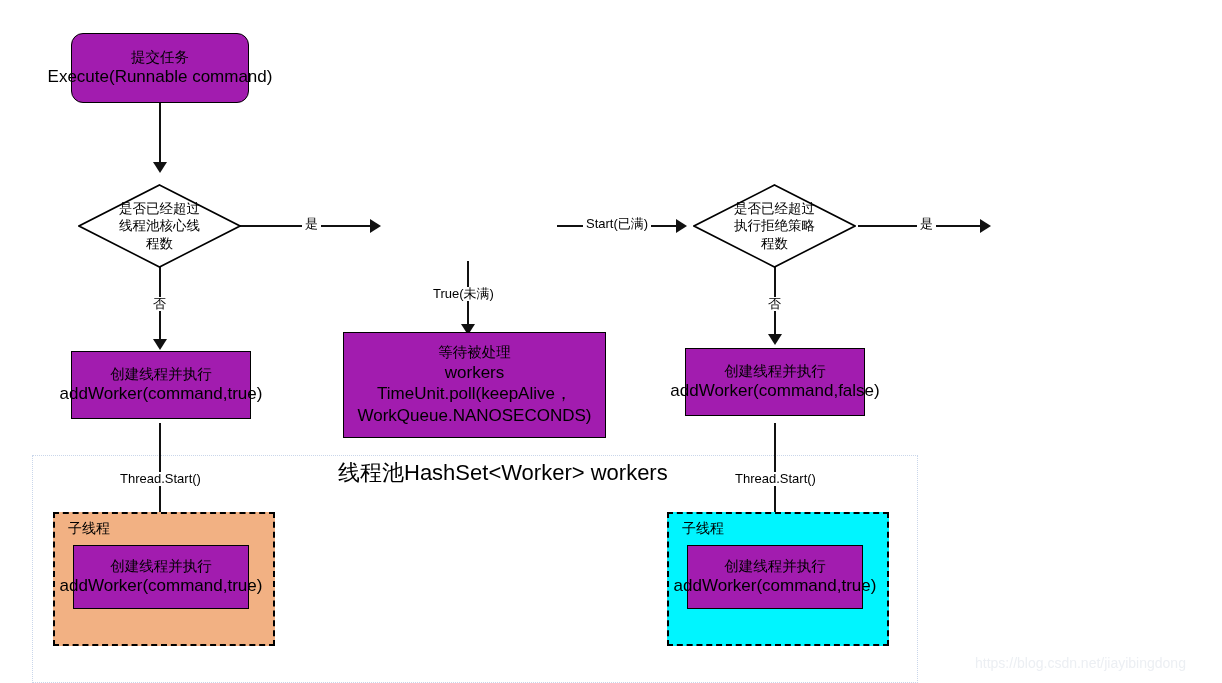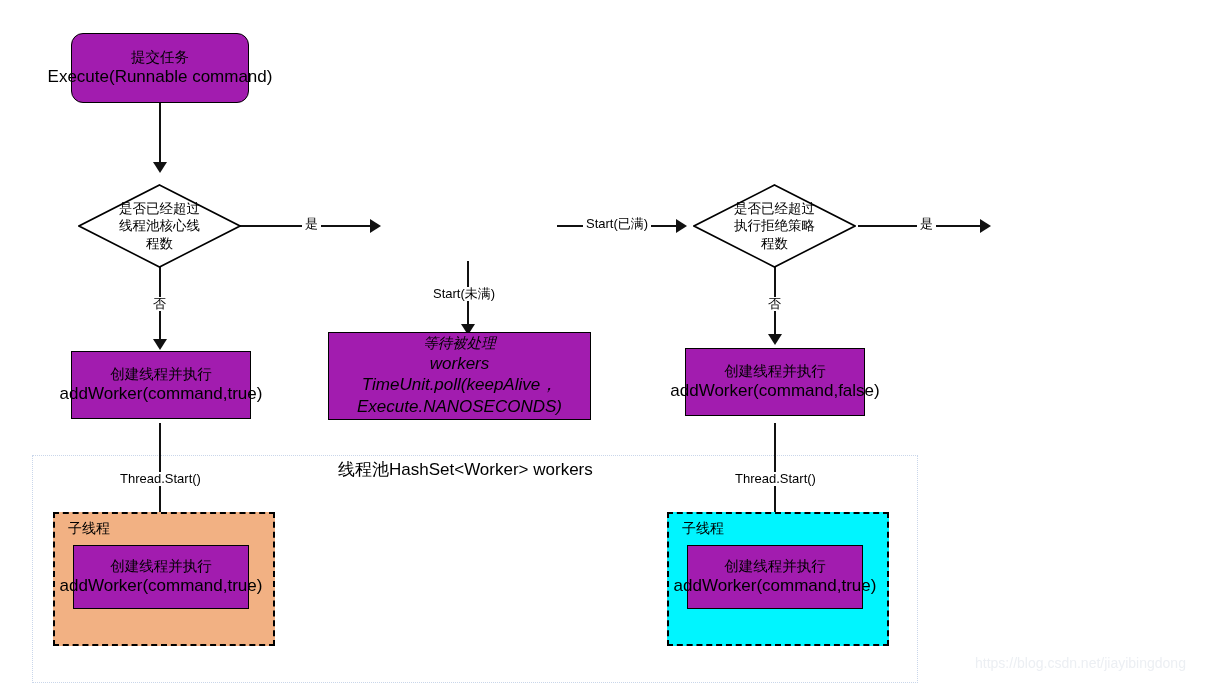--- a/index.html
+++ b/index.html
@@ -88,21 +88,21 @@
   
   .pool{
     position:absolute;
     box-sizing:border-box;
     border:1.5px dotted #c9d6ea;
     background:transparent;
     z-index:1;
   }
   .pool-title{
     position:absolute;
-    font-size:17px;
+    font-size:22px;
     white-space:nowrap;
     z-index:2;
   }
   .thread-box{
     position:absolute;
     box-sizing:border-box;
     border:2px dashed #000000;
     z-index:2;
   }
   .thread-label{
@@ -137,21 +137,21 @@
   <div class="ln-v" style="left:159px; top:267px; height:75px;"></div>
   <div class="arrow-d" style="left:153px; top:339px;"></div>
   <div class="elabel" style="left:150px; top:297px;">否</div>
 
   <div class="ln-h" style="left:557px; top:225px; width:128px;"></div>
   <div class="arrow-r" style="left:676px; top:219px;"></div>
   <div class="elabel" style="left:583px; top:217px;">Start(已满)</div>
 
   <div class="ln-v" style="left:467px; top:261px; height:66px;"></div>
   <div class="arrow-d" style="left:461px; top:324px;"></div>
-  <div class="elabel" style="left:430px; top:287px;">Start(未满)</div>
+  <div class="elabel" style="left:430px; top:287px;">True(未满)</div>
 
   <div class="ln-h" style="left:858px; top:225px; width:128px;"></div>
   <div class="arrow-r" style="left:980px; top:219px;"></div>
   <div class="elabel" style="left:917px; top:217px;">是</div>
 
   <div class="ln-v" style="left:774px; top:267px; height:71px;"></div>
   <div class="arrow-d" style="left:768px; top:334px;"></div>
   <div class="elabel" style="left:765px; top:297px;">否</div>
 
   <div class="ln-v" style="left:159px; top:423px; height:125px;"></div>
@@ -195,25 +195,25 @@
       <span class="ln">程数</span>
     </div>
   </div>
 
 
   <div class="node" style="left:71px; top:351px; width:180px; height:68px;">
     <span class="ln cn">创建线程并执行</span>
     <span class="ln en">addWorker(command,true)</span>
   </div>
 
-  <div class="node" style="left:328px; top:332px; width:263px; height:88px;font-style:italic;">
+  <div class="node" style="left:343px; top:332px; width:263px; height:106px;">
     <span class="ln cn">等待被处理</span>
     <span class="ln en">workers</span>
     <span class="ln en">TimeUnit.poll(keepAlive，</span>
-    <span class="ln en">Execute.NANOSECONDS)</span>
+    <span class="ln en">WorkQueue.NANOSECONDS)</span>
   </div>
 
   <div class="node" style="left:685px; top:348px; width:180px; height:68px;">
     <span class="ln cn">创建线程并执行</span>
     <span class="ln en">addWorker(command,false)</span>
   </div>
 
   <div class="node" style="left:73px; top:545px; width:176px; height:64px;">
     <span class="ln cn">创建线程并执行</span>
     <span class="ln en">addWorker(command,true)</span>

